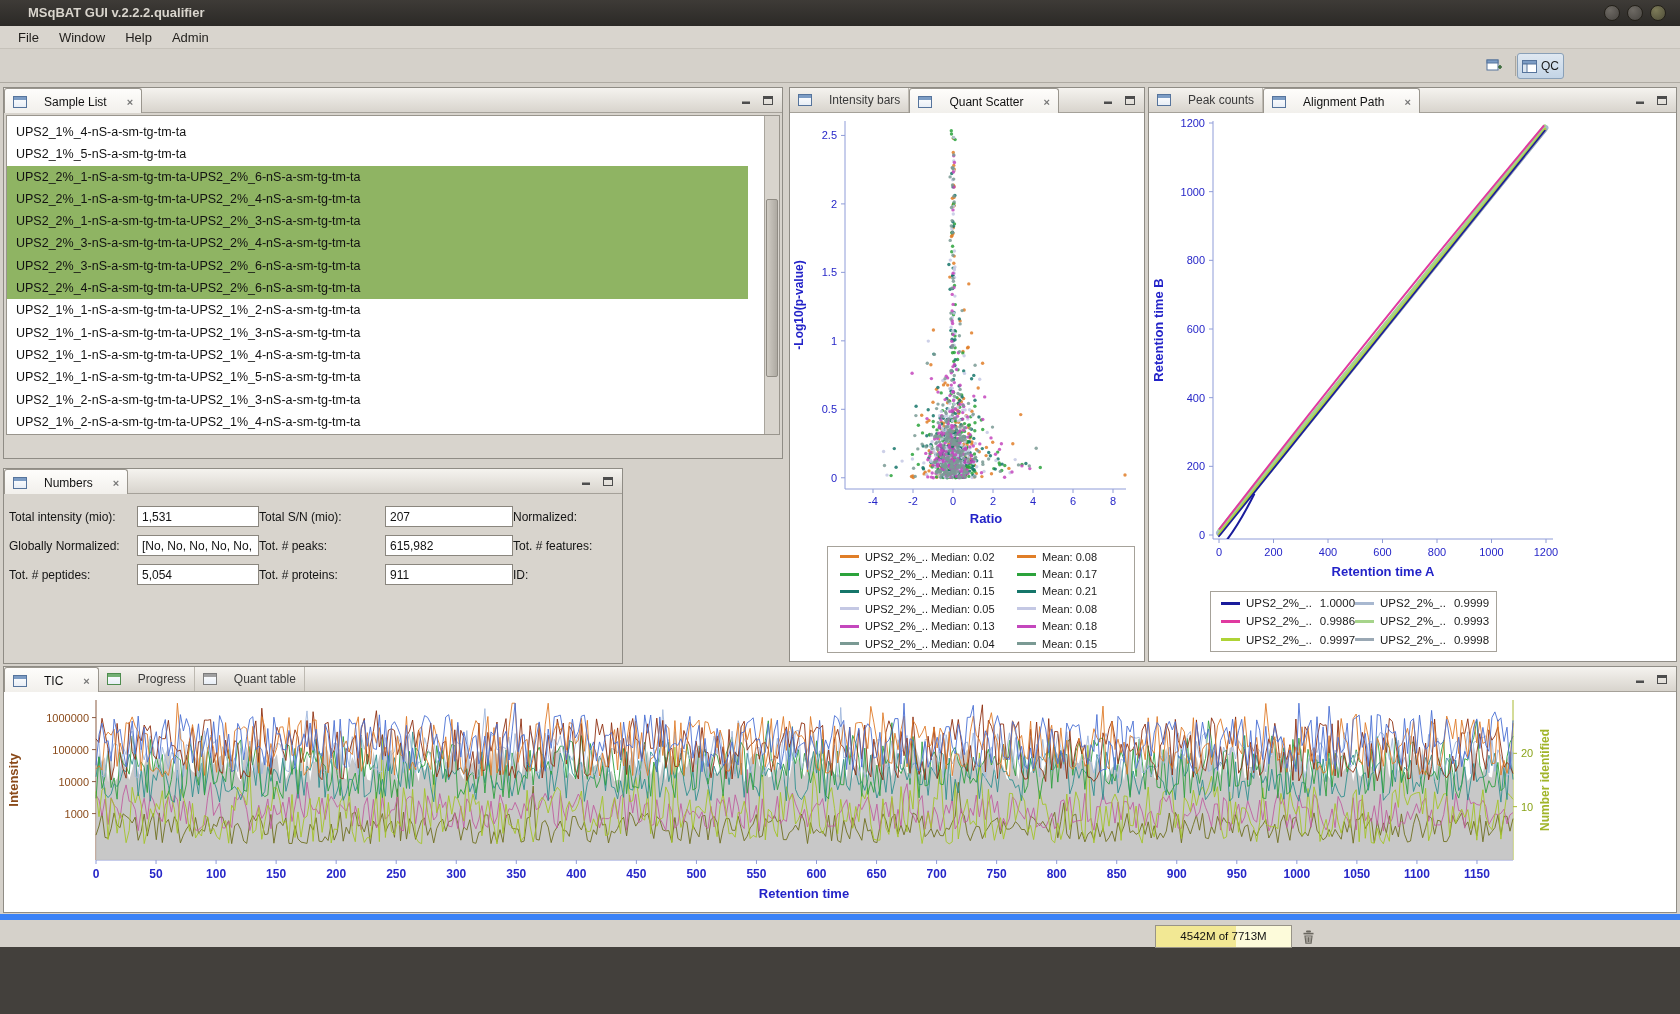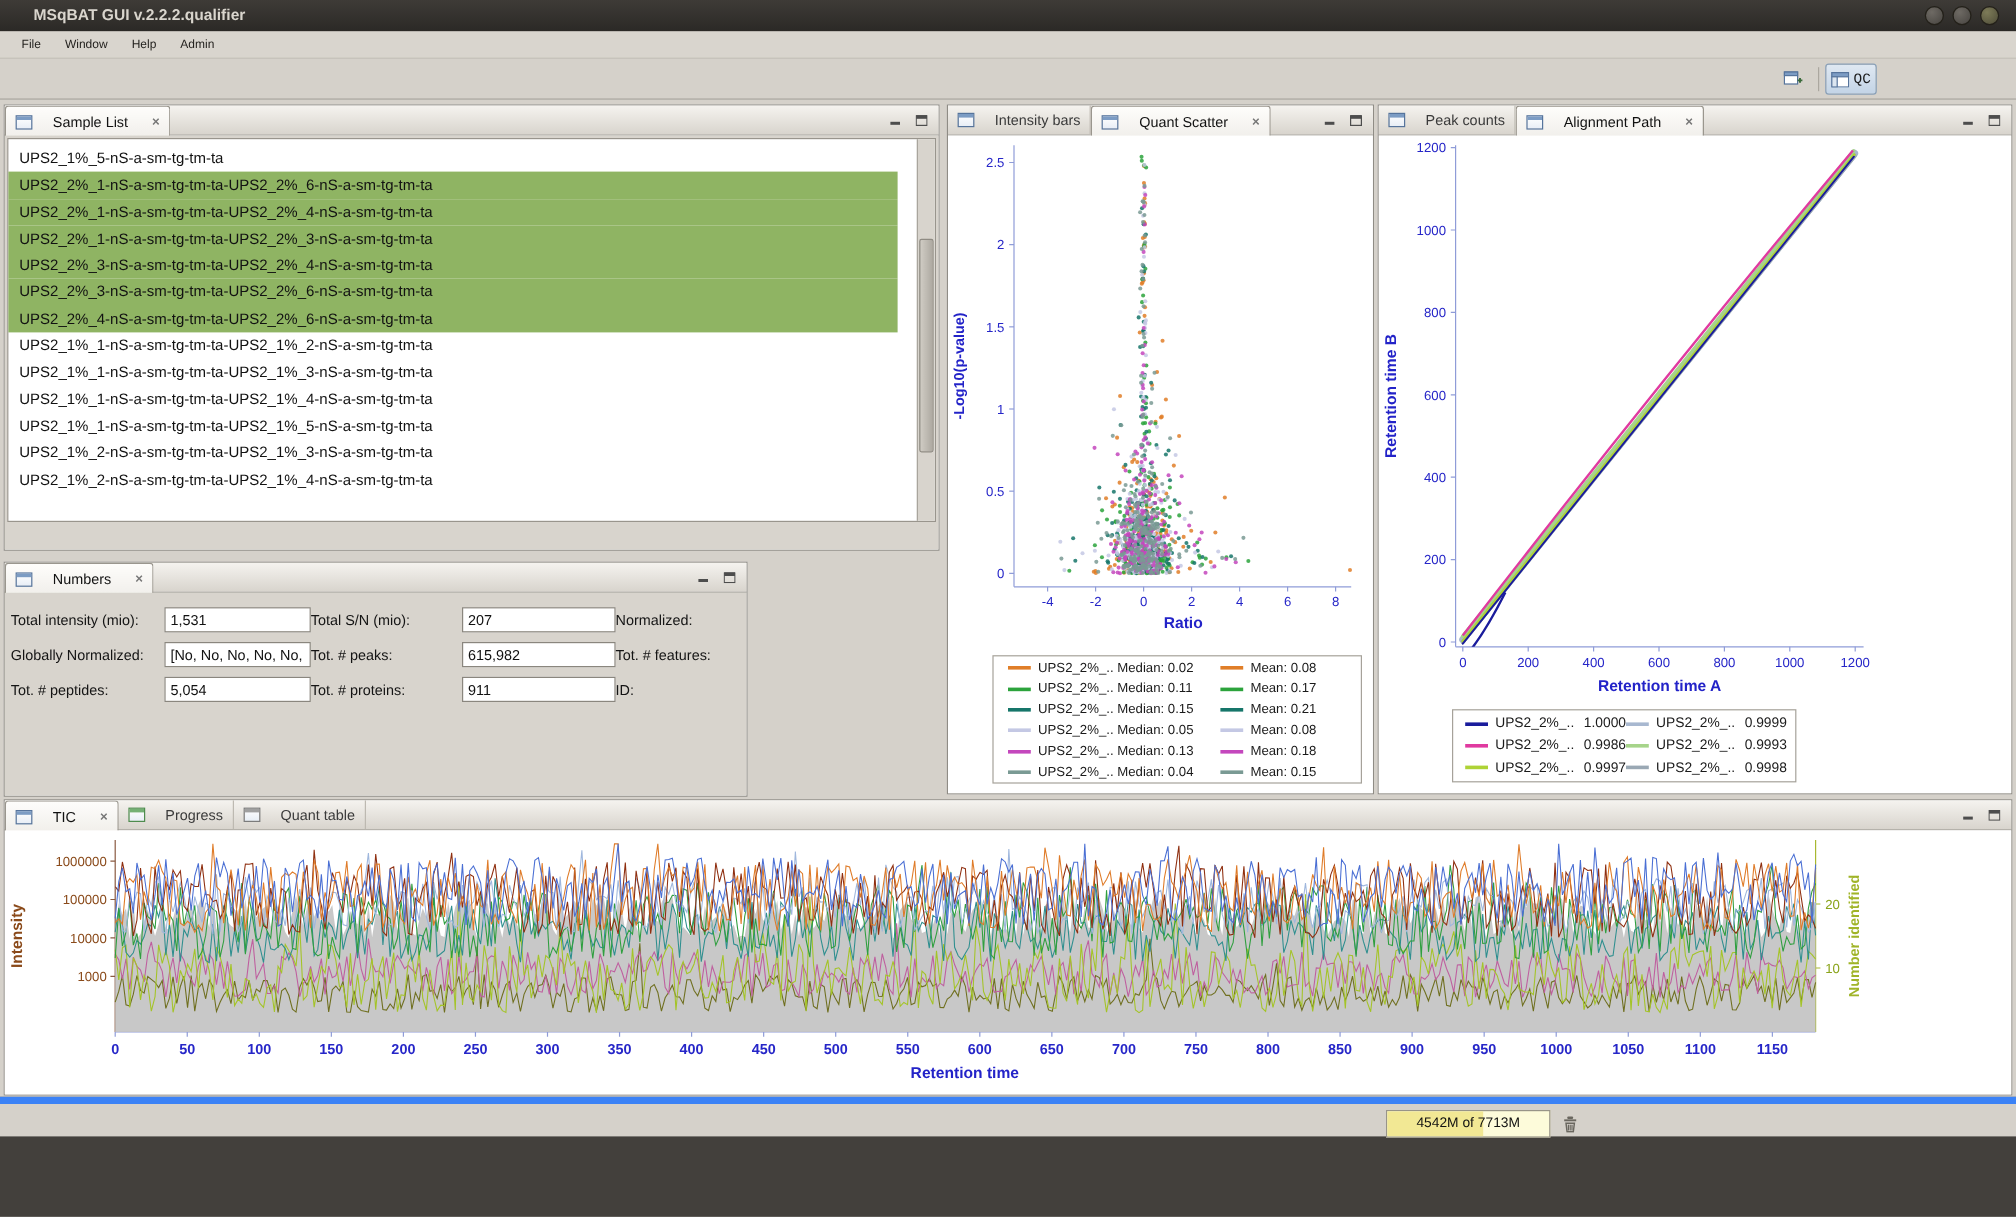--- a/index.html
+++ b/index.html
@@ -7,26 +7,26 @@
   body{position:relative;font-family:"Liberation Sans",sans-serif;background:#43403c;font-size:12px;color:#1c1c1c}
 
   
   .titlebar{position:absolute;left:0;top:0;width:1680px;height:26px;background:linear-gradient(#3e3b37,#2b2926)}
   .titlebar .title{position:absolute;left:28px;top:0;line-height:26px;font-size:13px;font-weight:bold;color:#d9d5cd}
   .winbtn{position:absolute;top:5px;width:16px;height:16px;border-radius:50%;
           background:radial-gradient(circle at 35% 30%,#6e6a64,#474440);border:1px solid #232019}
   .winbtn.wb-close{background:radial-gradient(circle at 35% 30%,#7d7b58,#4e4c38)}
 
   .menubar{position:absolute;left:0;top:26px;width:1680px;height:23px;background:#d9d5ce;
-           display:flex;align-items:center;padding-left:8px;font-size:10px;border-bottom:1px solid #c6c2ba}
+           display:flex;align-items:center;padding-left:8px;font-size:13px;border-bottom:1px solid #c6c2ba}
   .menu-item{padding:0 10px;color:#201e1b;cursor:default}
 
   .toolbar{position:absolute;left:0;top:49px;width:1680px;height:34px;background:#d5d1ca;border-bottom:1px solid #aeaaa2}
   .tb-btn{position:absolute;top:5px;height:24px;border:1px solid transparent;background:transparent;
-          display:flex;align-items:center;gap:4px;padding:0 4px;border-radius:3px;font-family:Liberation Mono, monospace}
+          display:flex;align-items:center;gap:4px;padding:0 4px;border-radius:3px;font-family:Liberation Sans, sans-serif}
   .tb-btn.persp{height:26px;top:4px}
   .tb-btn.active{background:linear-gradient(#dfe8f2,#c3d4e6);border:1px solid #89a0b8}
   .persp-label{font-size:12px;color:#1a1a1a}
   .tb-sep{position:absolute;top:7px;width:1px;height:20px;background:#aba79f}
 
   .workbench-bg{position:absolute;left:0;top:83px;width:1680px;height:831px;background:#d5d1ca}
 
   
   .panel{position:absolute;background:#fff;border:1px solid #8f8c85}
   .phead{position:absolute;left:0;top:0;right:0;height:25px;background:linear-gradient(#f5f3ef,#d8d4cd);
@@ -135,20 +135,21 @@
           <svg width="10" height="10">
             <rect x="0.5" y="1.5" width="9" height="8" fill="none" stroke="#4d4d4d"></rect>
             <rect x="0.5" y="1" width="9" height="3" fill="#4d4d4d"></rect>
           </svg>
         </span>
     </div>
   </div>
   <div class="pbody" style="background:#d8d4cd">
     <div class="listwrap">
       <div id="sample-list">
+          <div class="lrow">UPS2_1%_4-nS-a-sm-tg-tm-ta</div>
           <div class="lrow">UPS2_1%_5-nS-a-sm-tg-tm-ta</div>
           <div class="lrow sel">UPS2_2%_1-nS-a-sm-tg-tm-ta-UPS2_2%_6-nS-a-sm-tg-tm-ta</div>
           <div class="lrow sel">UPS2_2%_1-nS-a-sm-tg-tm-ta-UPS2_2%_4-nS-a-sm-tg-tm-ta</div>
           <div class="lrow sel">UPS2_2%_1-nS-a-sm-tg-tm-ta-UPS2_2%_3-nS-a-sm-tg-tm-ta</div>
           <div class="lrow sel">UPS2_2%_3-nS-a-sm-tg-tm-ta-UPS2_2%_4-nS-a-sm-tg-tm-ta</div>
           <div class="lrow sel">UPS2_2%_3-nS-a-sm-tg-tm-ta-UPS2_2%_6-nS-a-sm-tg-tm-ta</div>
           <div class="lrow sel">UPS2_2%_4-nS-a-sm-tg-tm-ta-UPS2_2%_6-nS-a-sm-tg-tm-ta</div>
           <div class="lrow">UPS2_1%_1-nS-a-sm-tg-tm-ta-UPS2_1%_2-nS-a-sm-tg-tm-ta</div>
           <div class="lrow">UPS2_1%_1-nS-a-sm-tg-tm-ta-UPS2_1%_3-nS-a-sm-tg-tm-ta</div>
           <div class="lrow">UPS2_1%_1-nS-a-sm-tg-tm-ta-UPS2_1%_4-nS-a-sm-tg-tm-ta</div>

